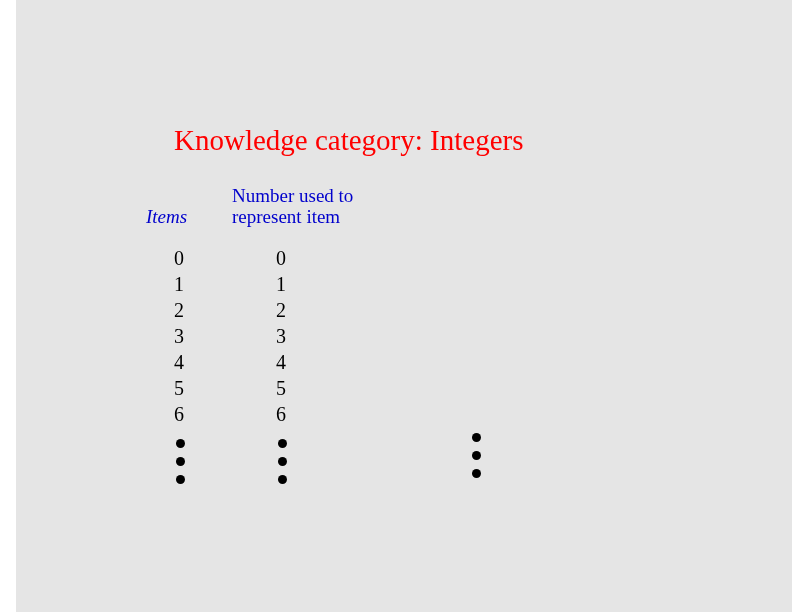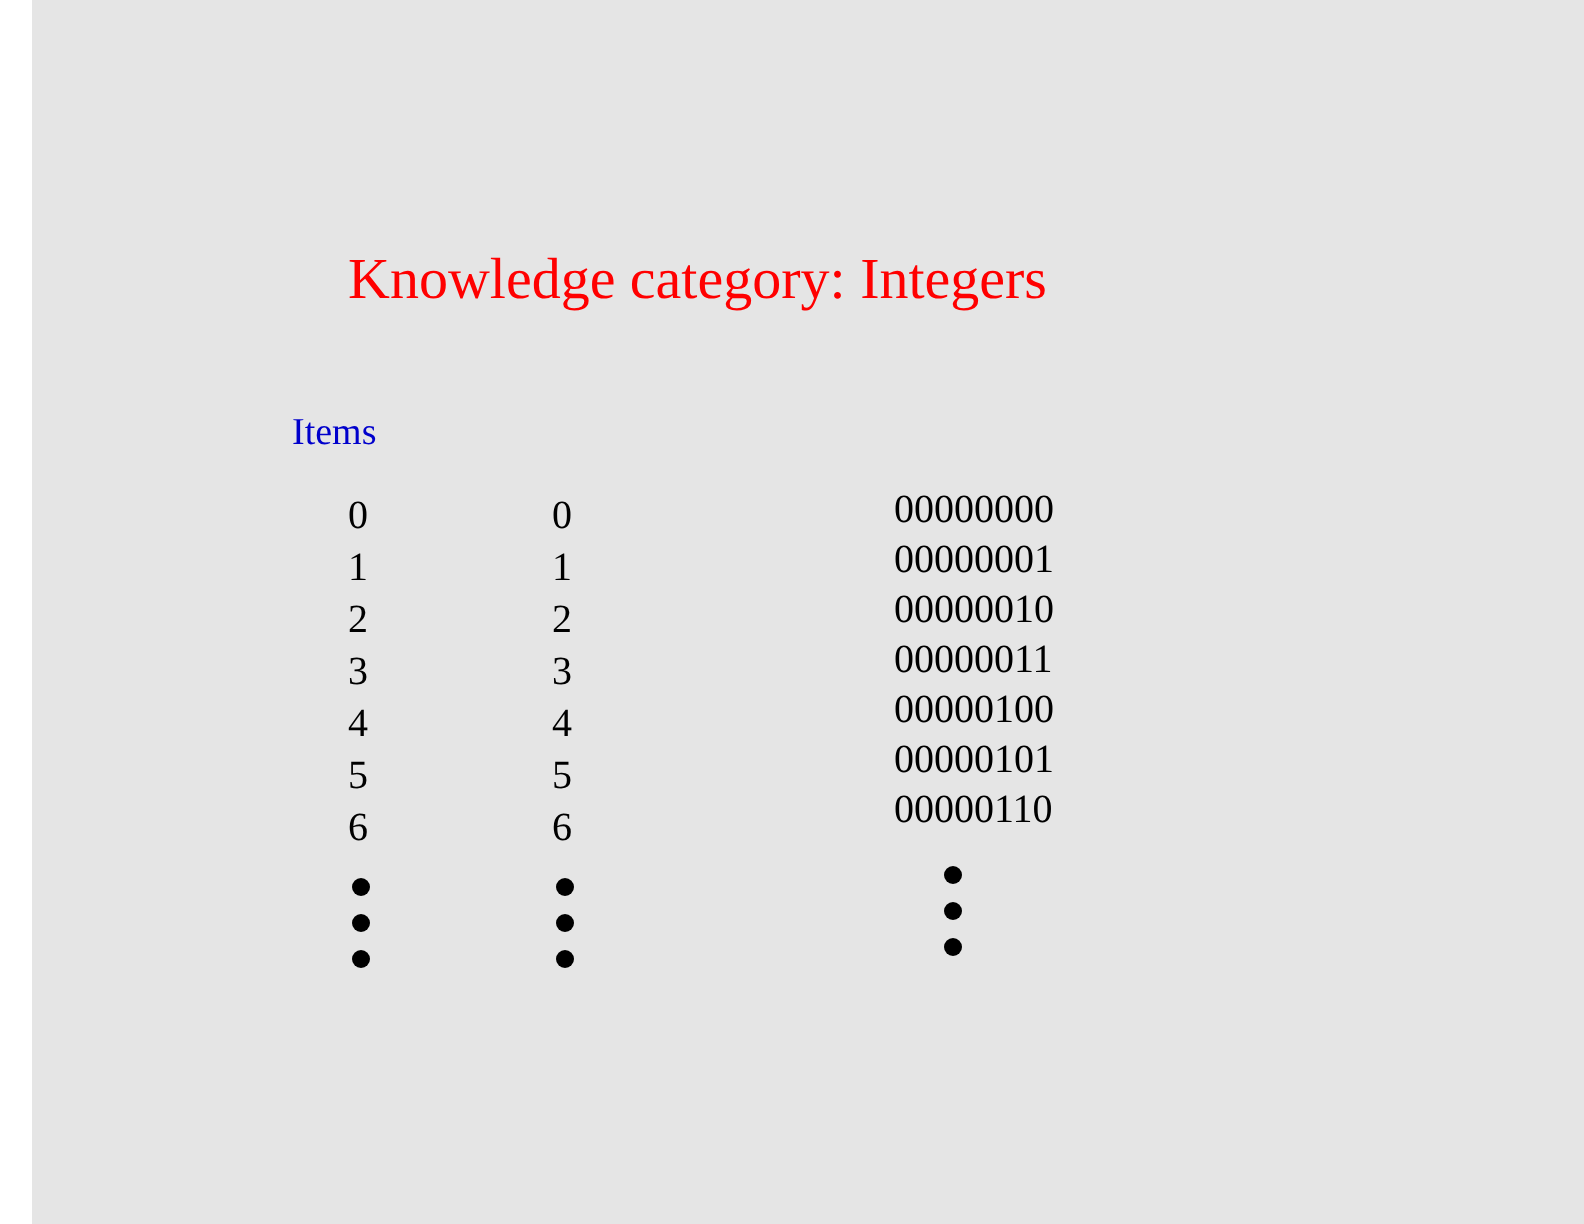--- a/index.html
+++ b/index.html
@@ -42,20 +42,21 @@
   .col-header {
     position: absolute;
     color: #0000cc;
     font-size: 19px;
     line-height: 21px;
     white-space: nowrap;
   }
   #header-items {
     left: 130px;
     top: 206px;
+    font-style: italic;
   }
   #header-number {
     left: 216px;
     top: 185px;
   }
   #header-binary {
     left: 412px;
     top: 185px;
   }
 
@@ -114,20 +115,24 @@
 <body>
 
 <div id="slide">
 
   <div id="slide-title">Knowledge category: Integers</div>
 
   <div class="col-header" id="header-items">
     <div>Items</div>
   </div>
 
+  <div class="col-header" id="header-number">
+    <div>Number used to</div>
+    <div>represent item</div>
+  </div>
 
   <div class="col-header" id="header-binary">
   </div>
 
   <div class="data-col" id="col-items">
     <div class="cell">0</div>
     <div class="cell">1</div>
     <div class="cell">2</div>
     <div class="cell">3</div>
     <div class="cell">4</div>
@@ -138,29 +143,20 @@
   <div class="data-col" id="col-number">
     <div class="cell">0</div>
     <div class="cell">1</div>
     <div class="cell">2</div>
     <div class="cell">3</div>
     <div class="cell">4</div>
     <div class="cell">5</div>
     <div class="cell">6</div>
   </div>
 
-  <div class="data-col" id="col-binary">
-    <div class="cell">00000000</div>
-    <div class="cell">00000001</div>
-    <div class="cell">00000010</div>
-    <div class="cell">00000011</div>
-    <div class="cell">00000100</div>
-    <div class="cell">00000101</div>
-    <div class="cell">00000110</div>
-  </div>
 
   <div class="dots" id="dots-items">
     <div class="dot"></div>
     <div class="dot"></div>
     <div class="dot"></div>
   </div>
 
   <div class="dots" id="dots-number">
     <div class="dot"></div>
     <div class="dot"></div>

